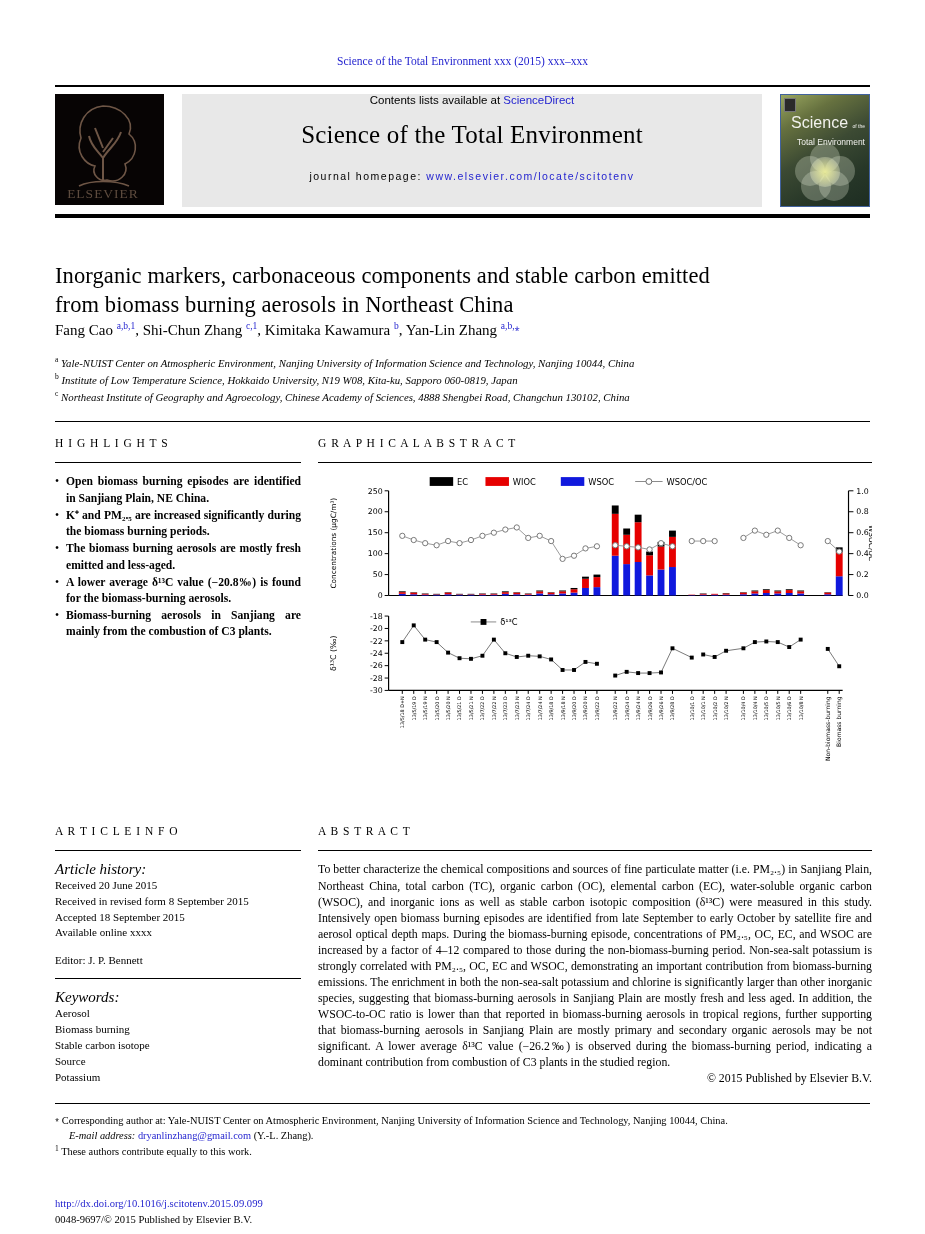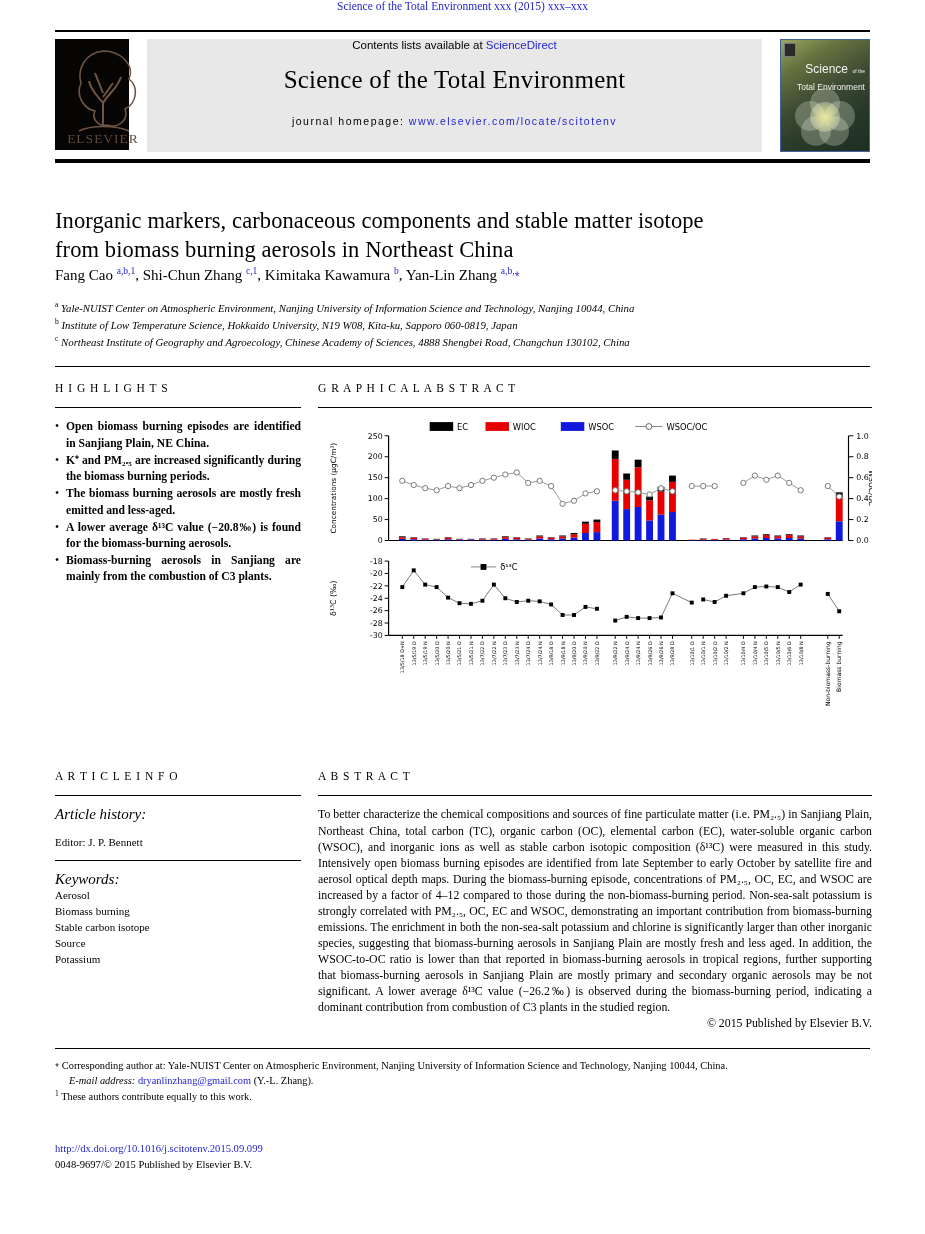--- a/index.html
+++ b/index.html
@@ -1,36 +1,36 @@
 <!DOCTYPE html>
 <html><head>
 <meta charset="utf-8">
 <style>
   html,body{margin:0;padding:0;background:#ffffff;}
   .page{position:relative;width:925px;height:1234px;background:#fff;overflow:hidden;
         font-family:"Liberation Serif",serif;color:#000;}
   .inner{width:815px;margin:0 auto;}
   a,.link{color:#2424cf;text-decoration:none;}
   
-  .running-head{text-align:center;font-size:11.5px;color:#2424cf;}
+  .running-head{padding-top:55px;text-align:center;font-size:11.5px;color:#2424cf;}
   .rule-thin-top{height:2px;background:#000;margin-top:18px;}
   
   .head-row{display:flex;margin-top:7px;align-items:stretch;}
-  .els-logo{width:74px;height:111px;background:#070404;position:relative;flex:0 0 auto;}
+  .els-logo{width:109px;height:111px;background:#070404;position:relative;flex:0 0 auto;}
   .els-logo svg{display:block;}
   .banner{flex:1 1 auto;background:#e8e8e8;margin:0 18px;text-align:center;position:relative;}
   .contents-line{font-family:"Liberation Sans",sans-serif;font-size:11.5px;}
   .journal-title{font-size:25px;margin-top:15px;letter-spacing:.2px;}
   .homepage-line{font-family:"Liberation Sans",sans-serif;font-size:10.5px;letter-spacing:1.5px;margin-top:21px;}
   .cover{width:88px;height:111px;flex:0 0 auto;border:1px solid #41629e;position:relative;overflow:hidden;
          background:linear-gradient(150deg,#9aa760 0%,#66713f 22%,#3c4a33 48%,#273728 75%,#1d2d22 100%);}
   .cover-brand{position:absolute;top:3px;left:3px;width:10px;height:12px;background:#2a2a2a;border:1px solid #777;}
   .cover-title{position:absolute;top:20px;right:4px;text-align:right;color:#f2f2ee;
                font-family:"Liberation Sans",sans-serif;line-height:1.05;}
-  .cover-title .t1{font-size:12px;}
+  .cover-title .t1{font-size:16px;}
   .cover-title .t2{font-size:5px;display:inline;}
   .cover-title .t3{font-size:8.5px;margin-top:39px;}
   .flower{position:absolute;left:14px;top:48px;width:60px;height:58px;}
   .petal{position:absolute;width:30px;height:30px;border-radius:50%;background:rgba(235,240,220,.28);}
   .petal.c{background:radial-gradient(circle,rgba(250,250,160,.85) 0%,rgba(235,240,200,.35) 70%);}
   .rule-thick{height:4px;background:#000;margin-top:7px;}
   
   .art-title{margin-top:44px;font-size:22.5px;line-height:1.27;letter-spacing:.1px;}
   .authors{font-size:15px;}
   .authors sup{font-size:9.5px;color:#2424cf;}
@@ -100,21 +100,21 @@
           <div class="petal" style="left:6px;top:28px;"></div>
           <div class="petal" style="left:24px;top:28px;"></div>
           <div class="petal c" style="left:15px;top:14px;"></div>
         </div>
       </div>
     </div>
 
     <div class="rule-thick"></div>
 
     <div class="art-title">
-      <div>Inorganic markers, carbonaceous components and stable matter isotope</div>
+      <div>Inorganic markers, carbonaceous components and stable carbon emitted</div>
       <div>from biomass burning aerosols in Northeast China</div>
     </div>
 
     <div class="authors"><span>Fang Cao </span><sup>a,b,1</sup>, <span>Shi-Chun Zhang </span><sup>c,1</sup>, <span>Kimitaka Kawamura </span><sup>b</sup>, <span>Yan-Lin Zhang </span><sup>a,b,⁎</sup></div>
 
     <div class="affils">
         <div><sup>a</sup> Yale-NUIST Center on Atmospheric Environment, Nanjing University of Information Science and Technology, Nanjing 10044, China</div>
         <div><sup>b</sup> Institute of Low Temperature Science, Hokkaido University, N19 W08, Kita-ku, Sapporo 060-0819, Japan</div>
         <div><sup>c</sup> Northeast Institute of Geography and Agroecology, Chinese Academy of Sciences, 4888 Shengbei Road, Changchun 130102, China</div>
       </div>
@@ -467,20 +467,26 @@
               <text x="0" y="0" font-size="6.2" text-anchor="end" font-family="DejaVu Sans, sans-serif" fill="#000" transform="translate(516.7999999999997,228) rotate(-90)">Non-biomass-burning</text>
               <line x1="526.4999999999998" y1="222" x2="526.4999999999998" y2="225.5" stroke="#000"></line>
               <text x="0" y="0" font-size="6.2" text-anchor="end" font-family="DejaVu Sans, sans-serif" fill="#000" transform="translate(528.4999999999998,228) rotate(-90)">Biomass burning</text>
             </svg>
         </div>
       </div>
 
       <div class="row2">
         <div class="sec-head">A R T I C L E   I N F O</div>
         <div class="ai-label">Article history:</div>
+        <div>
+            <div class="ai-line">Received 20 June 2015</div>
+            <div class="ai-line">Received in revised form 8 September 2015</div>
+            <div class="ai-line">Accepted 18 September 2015</div>
+            <div class="ai-line">Available online xxxx</div>
+          </div>
         <div class="ai-editor">Editor: J. P. Bennett</div>
         <div class="ai-rule"></div>
         <div class="ai-label">Keywords:</div>
         <div>
             <div class="kw-line">Aerosol</div>
             <div class="kw-line">Biomass burning</div>
             <div class="kw-line">Stable carbon isotope</div>
             <div class="kw-line">Source</div>
             <div class="kw-line">Potassium</div>
           </div>

